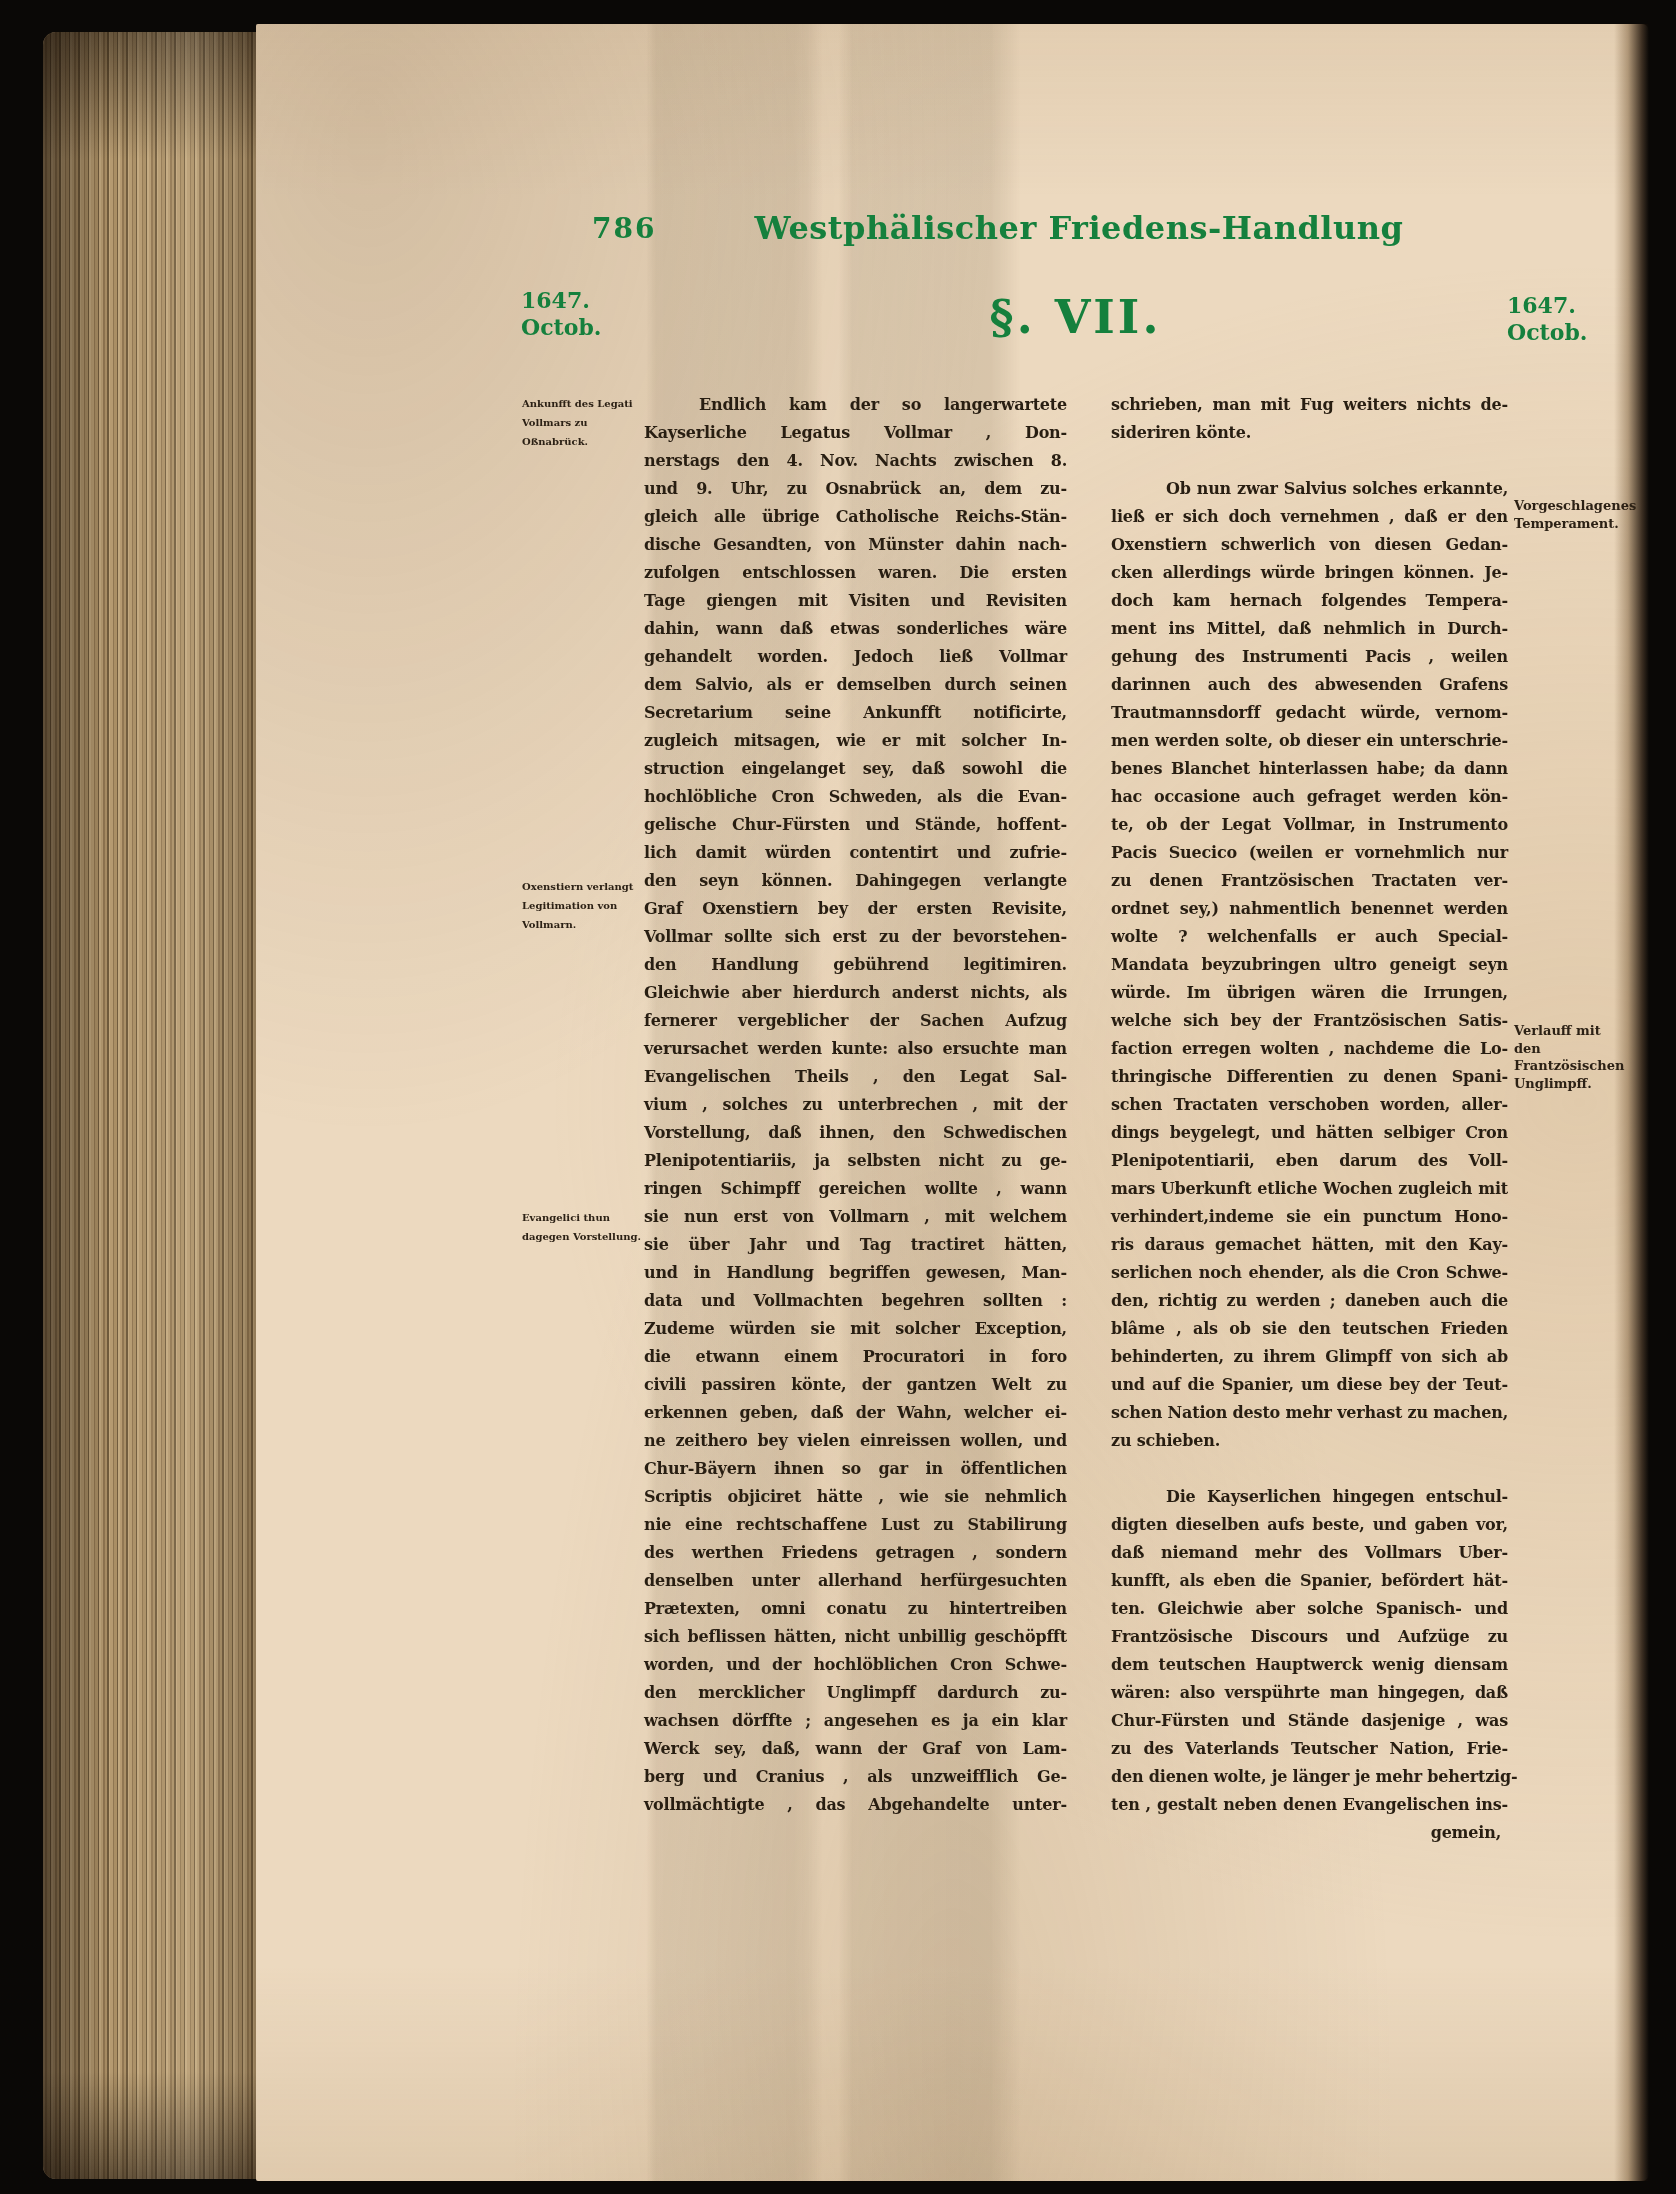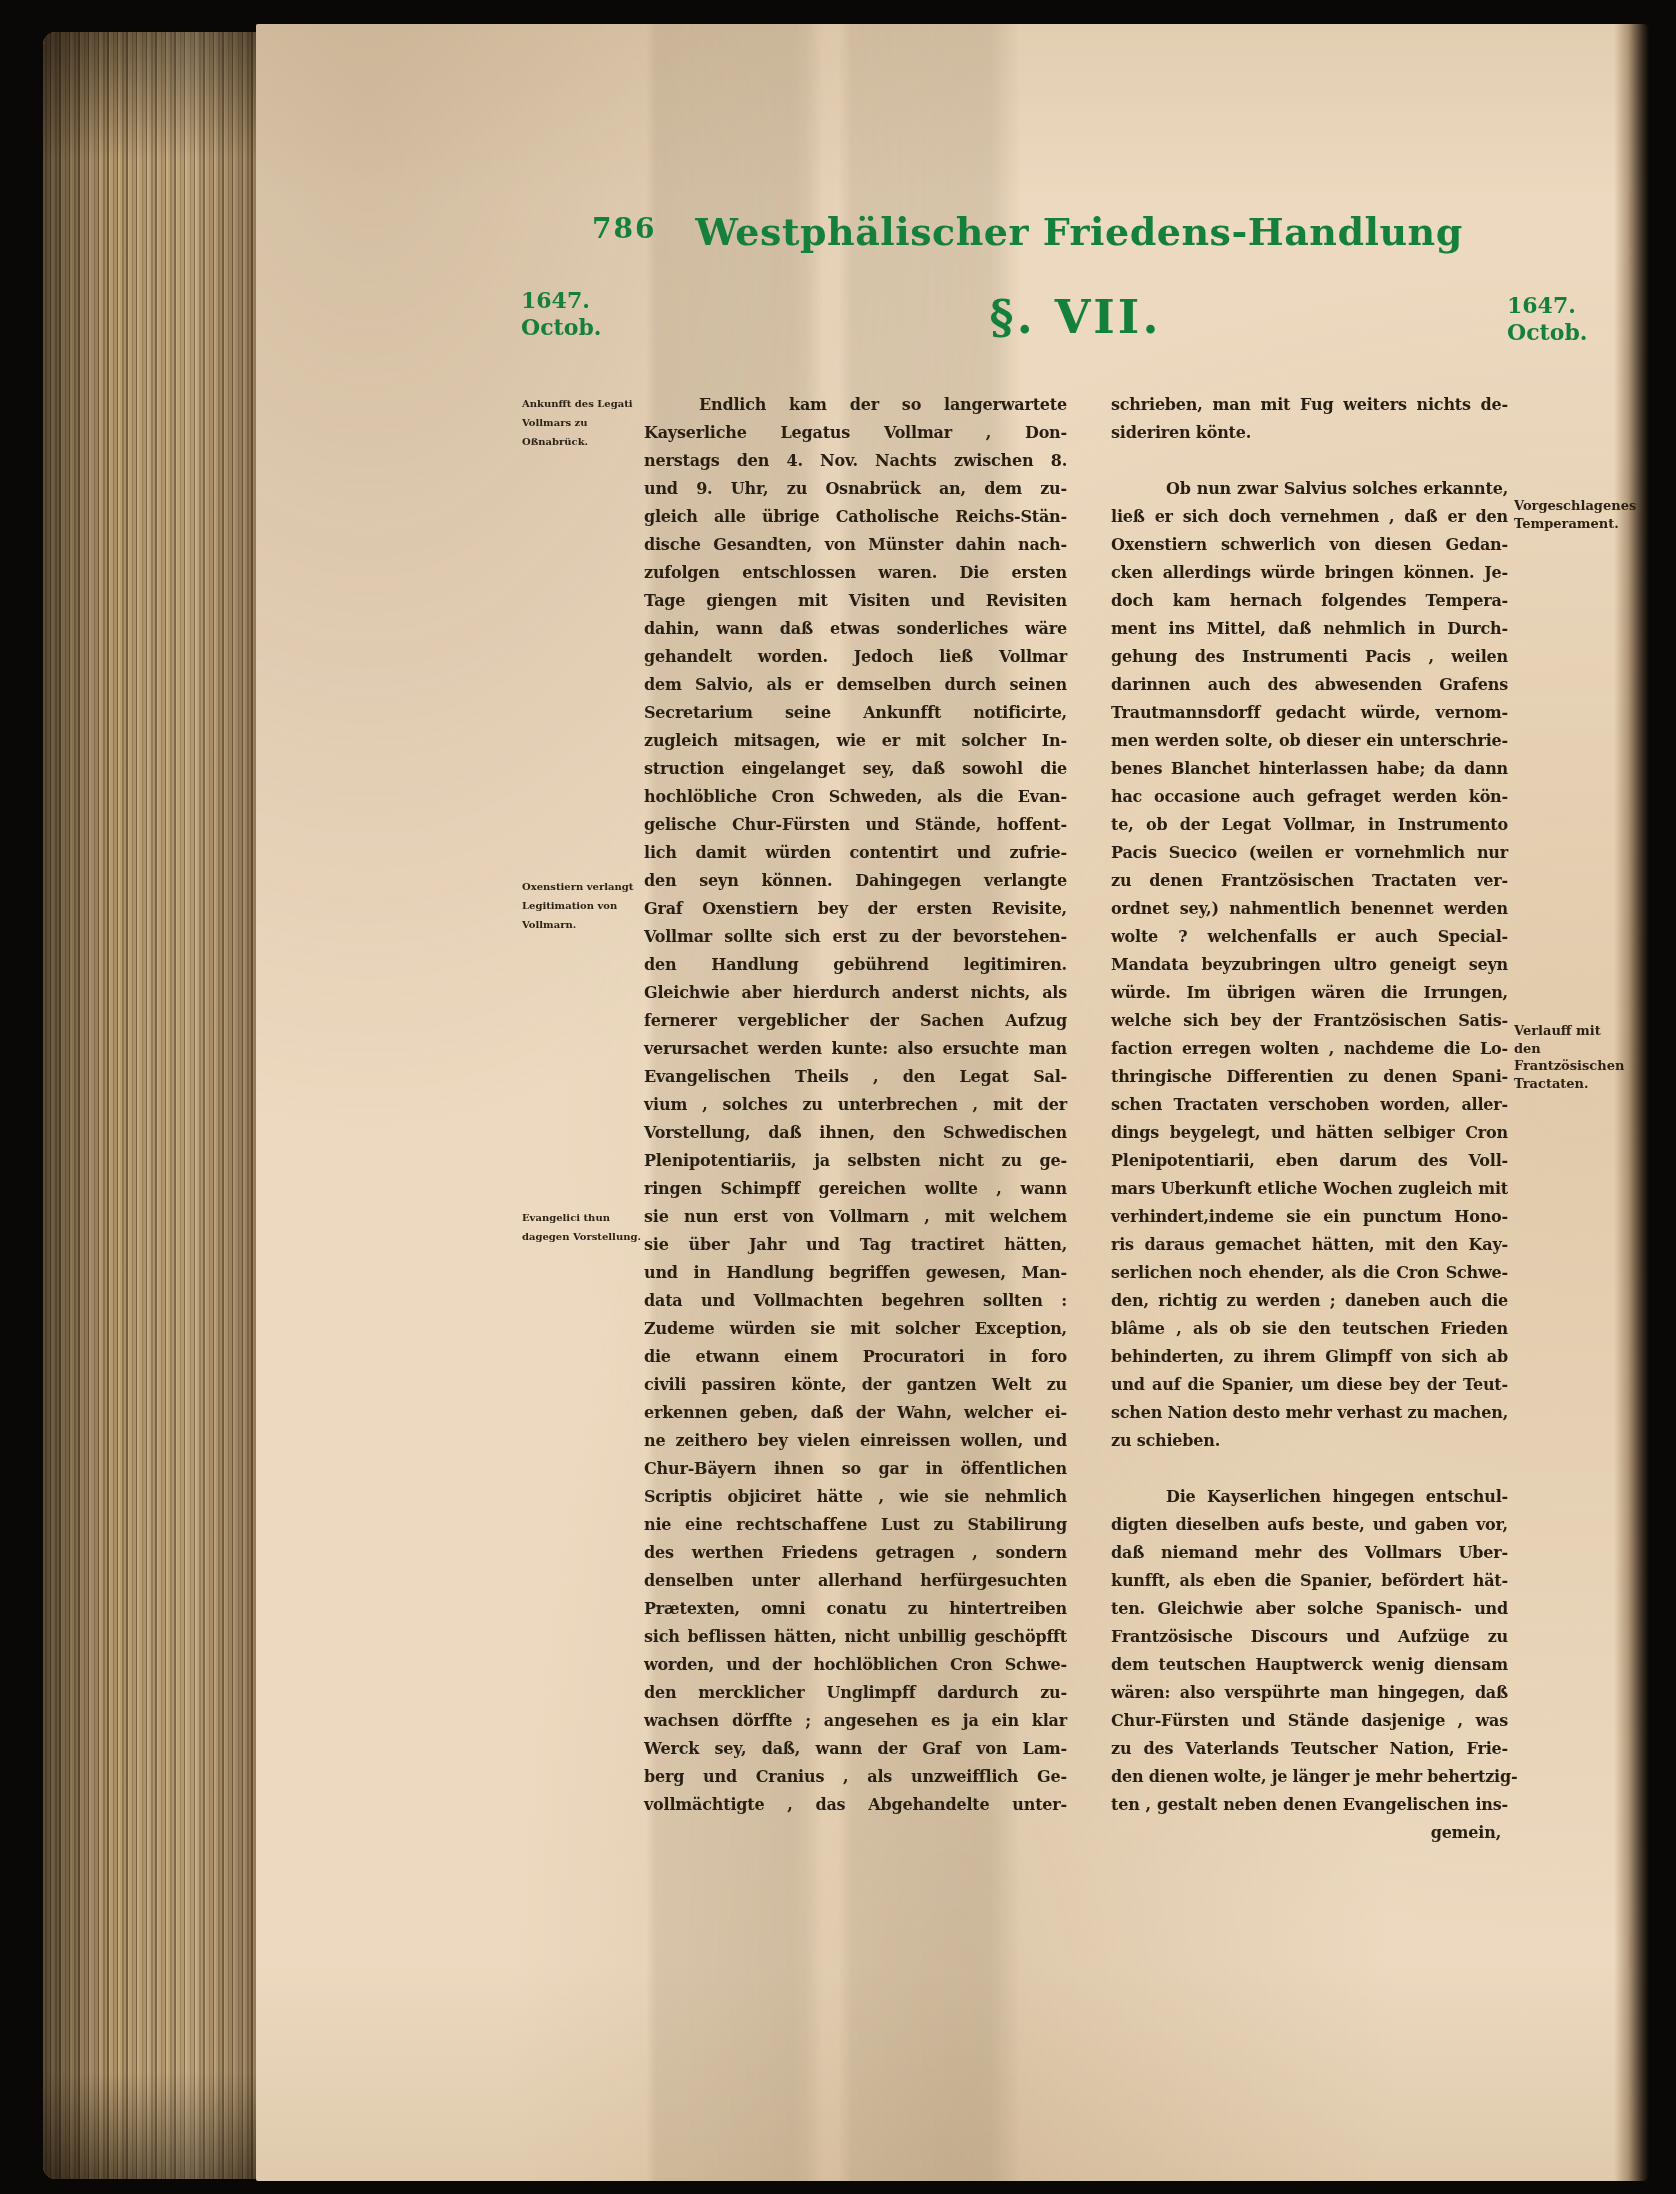--- a/index.html
+++ b/index.html
@@ -20,21 +20,21 @@
   
   .page-surface::after{content:"";position:absolute;inset:0;border-radius:inherit;
     background:linear-gradient(90deg,transparent 0,transparent 137px,rgba(128,110,82,.16) 147px,rgba(128,110,82,.20) 284px,rgba(128,110,82,.14) 299px,transparent 314px,
                transparent 329px,rgba(128,110,82,.17) 344px,rgba(128,110,82,.21) 481px,rgba(128,110,82,.13) 494px,transparent 512px,transparent 100%);
     background-position:253px 0;background-repeat:no-repeat;background-size:608px 100%;opacity:.9;}
   .gutter{position:absolute;right:0;top:0;width:35px;height:100%;
     background:linear-gradient(90deg,rgba(60,40,20,0),rgba(110,80,45,.45) 40%,rgba(30,18,8,.85) 80%,#0a0806);}
   
   .ink{color:#15803d;}
   .page-number{position:absolute;left:592px;top:212px;font-size:28px;font-weight:700;letter-spacing:2px;}
-  .running-title{position:absolute;left:674px;top:209px;width:810px;text-align:center;font-size:38px;font-weight:700;letter-spacing:0.5px;}
+  .running-title{position:absolute;left:674px;top:209px;width:810px;text-align:center;font-size:32px;font-weight:700;letter-spacing:0.5px;}
   .date-block{position:absolute;width:122px;font-size:22px;font-weight:700;line-height:27px;}
   .date-left{left:521px;top:287px;}
   .date-right{left:1507px;top:292px;}
   .section-heading{position:absolute;left:646px;top:290px;width:859px;text-align:center;font-size:46px;font-weight:700;letter-spacing:3px;}
   .column{position:absolute;top:391px;}
   .col-left{left:644px;width:423px;}
   .col-right{left:1111px;width:397px;}
   .line{height:28px;line-height:28px;font-size:16px;font-weight:700;letter-spacing:-0.2px;
         text-align:justify;text-align-last:justify;white-space:nowrap;color:#281e12;}
   .line.i{text-indent:55px;}
@@ -77,21 +77,21 @@
   <div class="mnotes-left">
 
   <div class="mnote">Ankunfft des Legati Vollmars zu Oßnabrück.</div>
       <div class="mnote">Oxenstiern verlangt Legitimation von Vollmarn.</div>
       <div class="mnote">Evangelici thun dagegen Vorstellung.</div>
     </div>
 
   <div class="mnotes-right">
 
   <div class="mnote">Vorgeschlagenes Temperament.</div>
-      <div class="mnote">Verlauff mit den Frantzösischen Tractaten.</div>
+      <div class="mnote">Verlauff mit den Frantzösischen Unglimpff.</div>
     </div>
 
   <div class="column col-left">
 
   <div class="line i">Endlich kam der so langerwartete</div>
       <div class="line">Kayserliche Legatus Vollmar , Don-</div>
       <div class="line">nerstags den 4. Nov. Nachts zwischen 8.</div>
       <div class="line">und 9. Uhr, zu Osnabrück an, dem zu-</div>
       <div class="line">gleich alle übrige Catholische Reichs-Stän-</div>
       <div class="line">dische Gesandten, von Münster dahin nach-</div>

